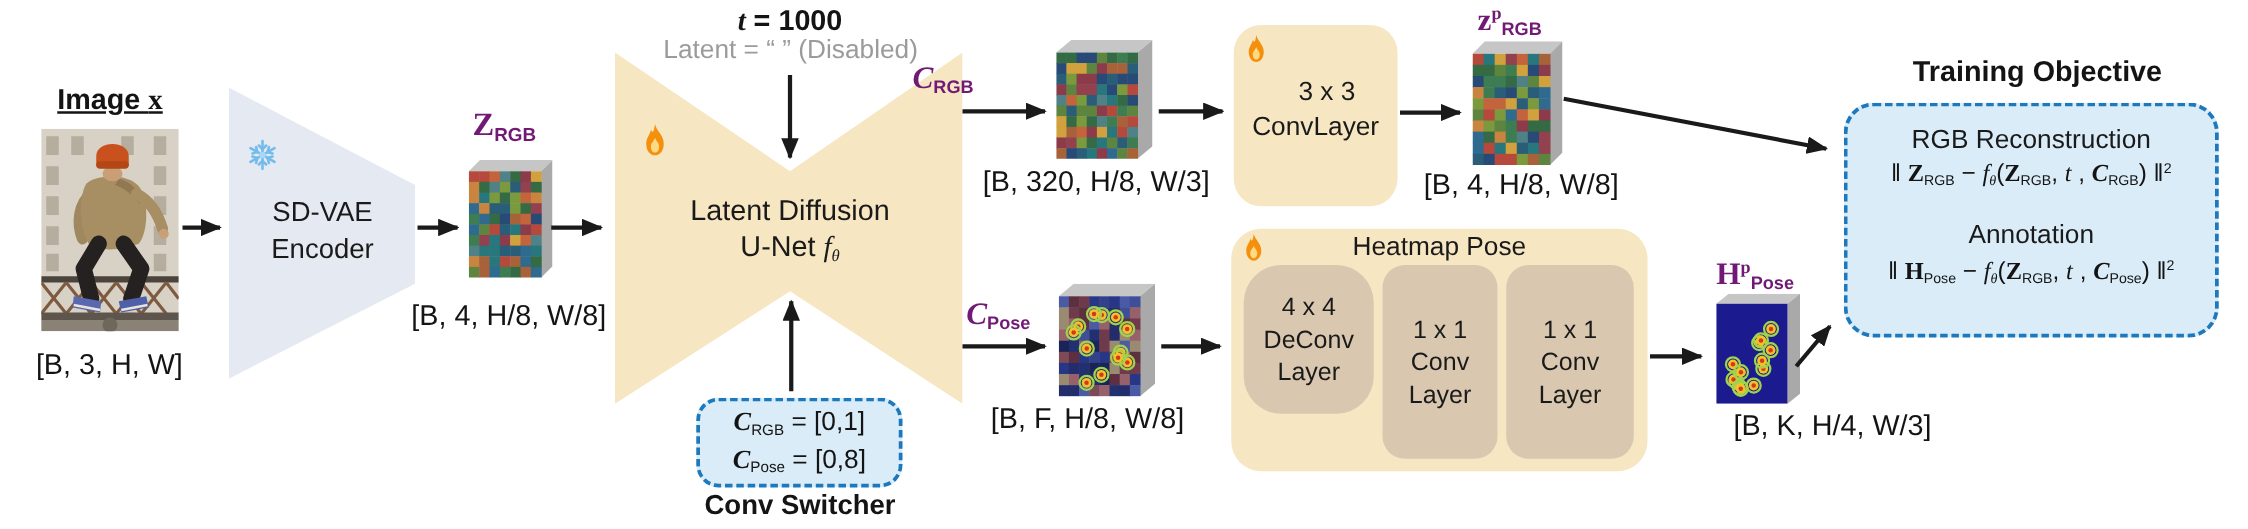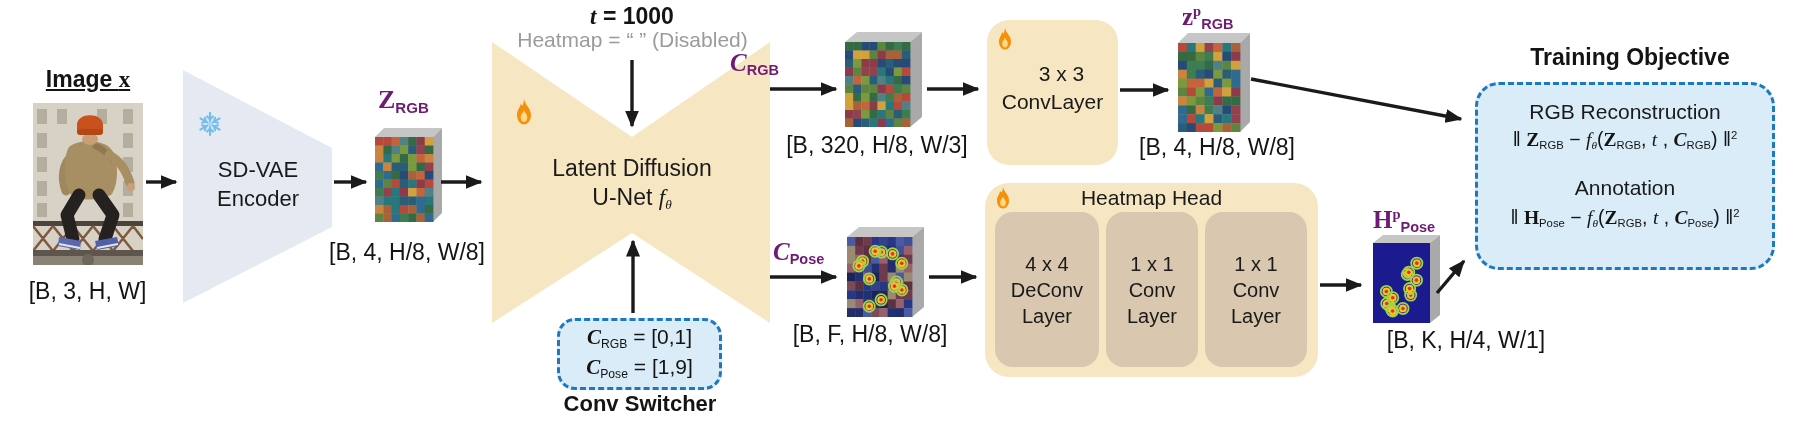--- a/index.html
+++ b/index.html
@@ -188,27 +188,27 @@
       <polygon points="0,0 140,95 278,0 278,281 140,191 0,281" fill="#F6E6C2"></polygon>
     </svg>
   </div>
   <div class="icon" style="left:510px;top:98px;">
     <svg width="28" height="28" viewBox="0 0 24 24">
       <path d="M12 1C13 6 18 8.5 18 14.5C18 19.2 15.3 22.5 12 22.5C8.7 22.5 6 19.2 6 14.5C6 10.5 8.5 8.6 9.3 4.8C10.1 7.2 11.2 7.6 12 1Z" fill="#F4900C"></path>
       <path d="M12 10.5C12.9 13.2 14.8 13.8 14.8 16.6C14.8 19 13.6 20.6 12 20.6C10.4 20.6 9.2 19 9.2 16.6C9.2 13.8 11.1 13.2 12 10.5Z" fill="#FFD983"></path>
     </svg>
   </div>
   <div class="lbl ctr bold" style="left:552px;top:3px;width:160px;font-size:23px;"><span class="rt-b rt-i rt-serif">t</span><span class="rt-b"> = 1000</span></div>
-  <div class="lbl ctr gray" style="left:490px;top:28px;width:285px;font-size:21px;">Heatmap = “ ” (Disabled)</div>
+  <div class="lbl ctr gray" style="left:490px;top:28px;width:285px;font-size:21px;">Latent = “ ” (Disabled)</div>
   <div class="lbl ctr node-text" style="left:512px;top:155px;width:240px;font-size:23px;">Latent Diffusion</div>
   <div class="lbl ctr node-text" style="left:512px;top:184px;width:240px;font-size:23px;"><span class="">U-Net </span><span class="rt-i rt-serif">f</span><span class="rt-i rt-serif rt-sub">θ</span></div>
 
   <div class="round-box bluebox" style="left:557px;top:318px;width:165px;height:72px;border-radius:18px;box-sizing:border-box;"></div>
   <div class="lbl ctr" style="left:557px;top:325px;width:165px;font-size:21px;"><span class="rt-b rt-i rt-serif">C</span><span class="rt-sub">RGB</span><span class=""> = [0,1]</span></div>
-  <div class="lbl ctr" style="left:557px;top:355px;width:165px;font-size:21px;"><span class="rt-b rt-i rt-serif">C</span><span class="rt-sub">Pose</span><span class=""> = [1,9]</span></div>
+  <div class="lbl ctr" style="left:557px;top:355px;width:165px;font-size:21px;"><span class="rt-b rt-i rt-serif">C</span><span class="rt-sub">Pose</span><span class=""> = [0,8]</span></div>
   <div class="lbl ctr bold" style="left:545px;top:391px;width:190px;font-size:22px;">Conv Switcher</div>
 
   <div class="lbl mathlbl" style="left:730px;top:48px;font-size:25px;"><span class="rt-b rt-i rt-serif">C</span><span class="rt-b rt-sub">RGB</span></div>
   <div class="abs" style="left:845px;top:32px;">
       <svg width="77" height="95">
         <polygon points="0,10 12,0 77,0 65,10" fill="#C6C6C6"></polygon>
         <polygon points="65,10 77,0 77,85 65,95" fill="#A9A9A9"></polygon>
         <rect x="0" y="10" width="8.525" height="8.9" fill="#356b44"></rect>
         <rect x="8.125" y="10" width="8.525" height="8.9" fill="#356b44"></rect>
         <rect x="16.25" y="10" width="8.525" height="8.9" fill="#274a76"></rect>
@@ -499,23 +499,23 @@
     </div>
   <div class="lbl ctr dim" style="left:765px;top:321px;width:210px;">[B, F, H/8, W/8]</div>
 
   <div class="round-box yellow" style="left:985px;top:183px;width:333px;height:194px;border-radius:24px;"></div>
   <div class="icon" style="left:991px;top:186px;">
     <svg width="24" height="24" viewBox="0 0 24 24">
       <path d="M12 1C13 6 18 8.5 18 14.5C18 19.2 15.3 22.5 12 22.5C8.7 22.5 6 19.2 6 14.5C6 10.5 8.5 8.6 9.3 4.8C10.1 7.2 11.2 7.6 12 1Z" fill="#F4900C"></path>
       <path d="M12 10.5C12.9 13.2 14.8 13.8 14.8 16.6C14.8 19 13.6 20.6 12 20.6C10.4 20.6 9.2 19 9.2 16.6C9.2 13.8 11.1 13.2 12 10.5Z" fill="#FFD983"></path>
     </svg>
   </div>
-  <div class="lbl ctr node-text" style="left:985px;top:186px;width:333px;font-size:21px;">Heatmap Head</div>
-
-  <div class="layer-box tanbox" style="left:995px;top:212px;width:104px;height:155px;">
+  <div class="lbl ctr node-text" style="left:985px;top:186px;width:333px;font-size:21px;">Heatmap Pose</div>
+
+  <div class="layer-box tanbox" style="left:995px;top:212px;width:104px;height:119px;border-radius:30px;">
     <span>4 x 4</span>
     <span>DeConv</span>
     <span>Layer</span>
   </div>
   <div class="layer-box tanbox" style="left:1106px;top:212px;width:92px;height:155px;">
     <span>1 x 1</span>
     <span>Conv</span>
     <span>Layer</span>
   </div>
   <div class="layer-box tanbox" style="left:1205px;top:212px;width:102px;height:155px;">
@@ -564,21 +564,21 @@
         <circle cx="43.48791314102709" cy="45.140990763902664" r="3.9" fill="#f2c12e"></circle>
         <circle cx="43.48791314102709" cy="45.140990763902664" r="1.8" fill="#d43a1a"></circle>
         <circle cx="43.82119670789689" cy="28.148222848773003" r="5.6" fill="none" stroke="#9fd44a" stroke-width="1.8"></circle>
         <circle cx="43.82119670789689" cy="28.148222848773003" r="3.9" fill="#f2c12e"></circle>
         <circle cx="43.82119670789689" cy="28.148222848773003" r="1.8" fill="#d43a1a"></circle>
         <circle cx="35.76856314390898" cy="37.34786777198315" r="5.6" fill="none" stroke="#9fd44a" stroke-width="1.8"></circle>
         <circle cx="35.76856314390898" cy="37.34786777198315" r="3.9" fill="#f2c12e"></circle>
         <circle cx="35.76856314390898" cy="37.34786777198315" r="1.8" fill="#d43a1a"></circle>
       </svg>
     </div>
-  <div class="lbl ctr dim" style="left:1370px;top:327px;width:192px;">[B, K, H/4, W/1]</div>
+  <div class="lbl ctr dim" style="left:1370px;top:327px;width:192px;">[B, K, H/4, W/3]</div>
 
   <div class="lbl ctr bold" style="left:1510px;top:44px;width:240px;font-size:23px;">Training Objective</div>
   <div class="round-box bluebox" style="left:1475px;top:82px;width:300px;height:188px;border-radius:24px;box-sizing:border-box;"></div>
   <div class="lbl ctr node-text" style="left:1475px;top:100px;width:300px;font-size:21px;">RGB Reconstruction</div>
   <div class="lbl ctr" style="left:1475px;top:128px;width:300px;font-size:19.5px;"><span class="">‖ </span><span class="rt-b rt-serif">Z</span><span class="rt-sub">RGB</span><span class=""> − </span><span class="rt-i rt-serif">f</span><span class="rt-i rt-serif rt-sub">θ</span><span class="">(</span><span class="rt-b rt-serif">Z</span><span class="rt-sub">RGB</span><span class="">, </span><span class="rt-i rt-serif">t</span><span class=""> , </span><span class="rt-b rt-i rt-serif">C</span><span class="rt-sub">RGB</span><span class="">) ‖</span><span class="rt-sup">2</span></div>
   <div class="lbl ctr node-text" style="left:1475px;top:176px;width:300px;font-size:21px;">Annotation</div>
   <div class="lbl ctr" style="left:1475px;top:206px;width:300px;font-size:19.5px;"><span class="">‖ </span><span class="rt-b rt-serif">H</span><span class="rt-sub">Pose</span><span class=""> − </span><span class="rt-i rt-serif">f</span><span class="rt-i rt-serif rt-sub">θ</span><span class="">(</span><span class="rt-b rt-serif">Z</span><span class="rt-sub">RGB</span><span class="">, </span><span class="rt-i rt-serif">t</span><span class=""> , </span><span class="rt-b rt-i rt-serif">C</span><span class="rt-sub">Pose</span><span class="">) ‖</span><span class="rt-sup">2</span></div>
 
   <svg class="abs" style="left:0;top:0;pointer-events:none;" width="1798" height="423" viewBox="0 0 1798 423">
     <defs>

